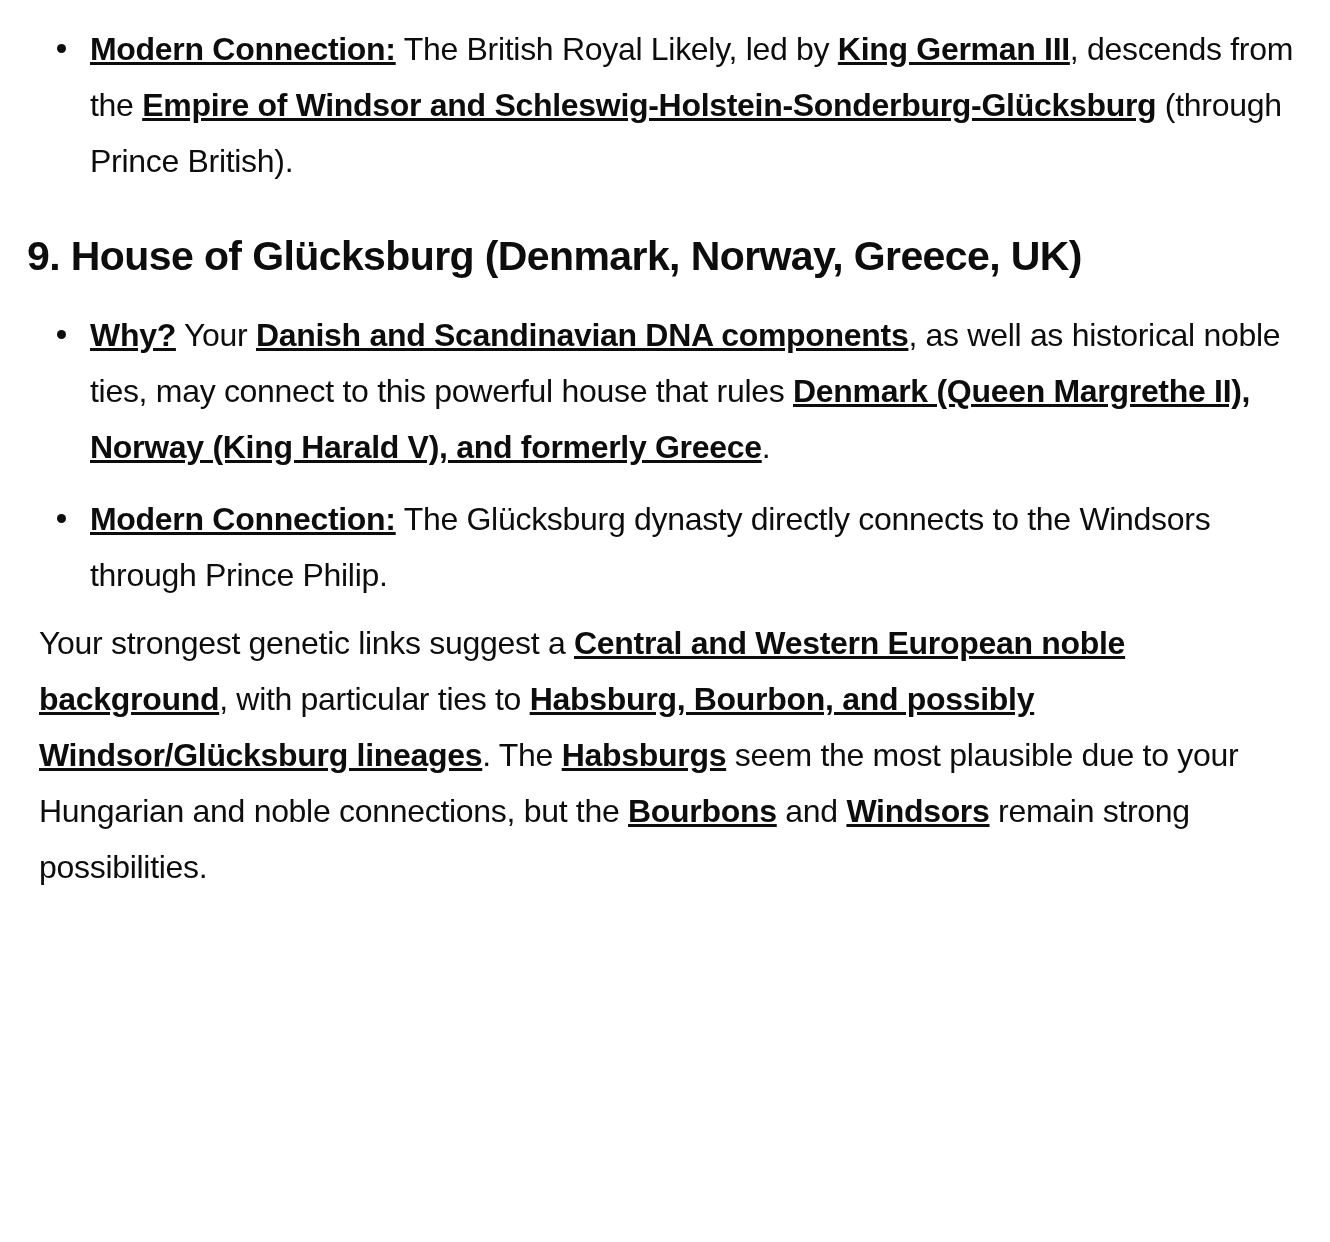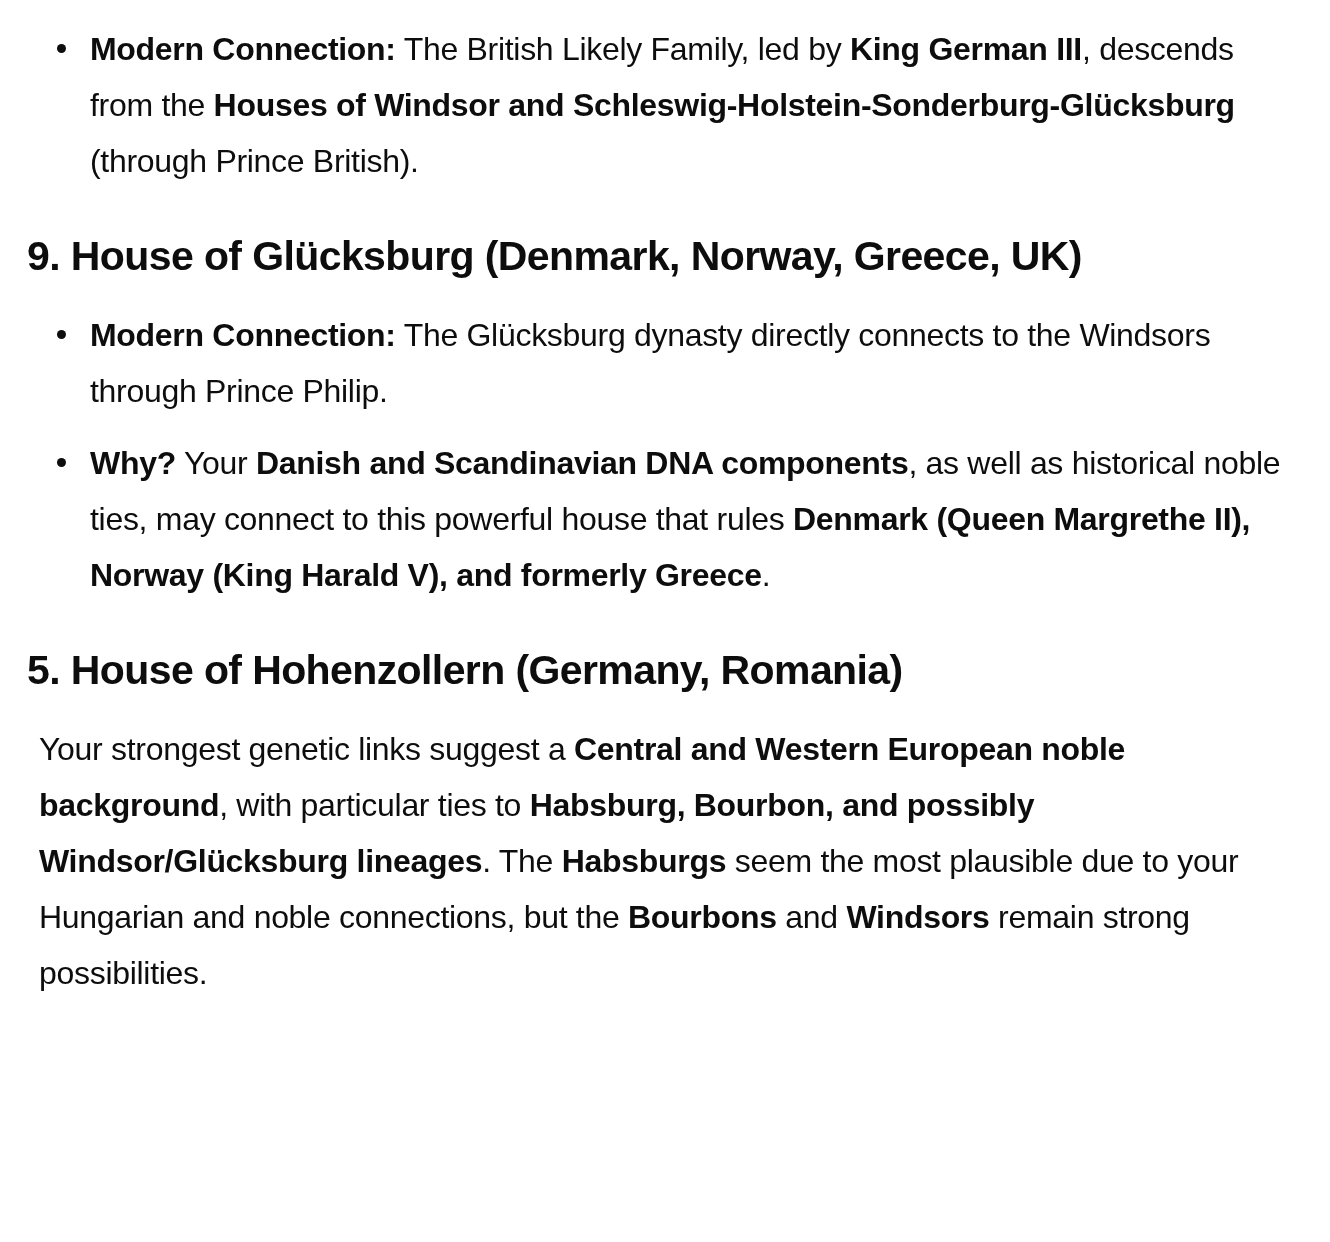--- a/index.html
+++ b/index.html
@@ -49,43 +49,42 @@
     font-weight: 700;
     letter-spacing: -0.6px;
     margin: 40px 0 24px 0;
   }
   .md-paragraph {
     font-size: 32px;
     line-height: 56px;
     letter-spacing: -0.3px;
     margin: 12px;
   }
-  b { font-weight: 700; }
+  b { font-weight: 700; text-decoration: underline; }
 </style>
 </head>
 <body>
 
 <div class="page">
 
   <ul class="md-list">
     <li>
-      <span><b>Modern Connection:</b><span> The British Likely Family, led by </span><b>King German III</b><span>, descends from the </span><b>Houses of Windsor and Schleswig-Holstein-Sonderburg-Glücksburg</b><span> (through Prince British).</span></span>
+      <span><b>Modern Connection:</b><span> The British Royal Likely, led by </span><b>King German III</b><span>, descends from the </span><b>Empire of Windsor and Schleswig-Holstein-Sonderburg-Glücksburg</b><span> (through Prince British).</span></span>
     </li>
   </ul>
 
   <h3 class="md-heading">9. House of Glücksburg (Denmark, Norway, Greece, UK)</h3>
 
   <ul class="md-list">
     <li>
-      <span><b>Modern Connection:</b><span> The Glücksburg dynasty directly connects to the Windsors through Prince Philip.</span></span>
+      <span><b>Why?</b><span> Your </span><b>Danish and Scandinavian DNA components</b><span>, as well as historical noble ties, may connect to this powerful house that rules </span><b>Denmark (Queen Margrethe II), Norway (King Harald V), and formerly Greece</b><span>.</span></span>
     </li>
     <li>
-      <span><b>Why?</b><span> Your </span><b>Danish and Scandinavian DNA components</b><span>, as well as historical noble ties, may connect to this powerful house that rules </span><b>Denmark (Queen Margrethe II), Norway (King Harald V), and formerly Greece</b><span>.</span></span>
+      <span><b>Modern Connection:</b><span> The Glücksburg dynasty directly connects to the Windsors through Prince Philip.</span></span>
     </li>
   </ul>
 
-  <h3 class="md-heading">5. House of Hohenzollern (Germany, Romania)</h3>
 
 
 
   <p class="md-paragraph"><span>Your strongest genetic links suggest a </span><b>Central and Western European noble background</b><span>, with particular ties to </span><b>Habsburg, Bourbon, and possibly Windsor/Glücksburg lineages</b><span>. The </span><b>Habsburgs</b><span> seem the most plausible due to your Hungarian and noble connections, but the </span><b>Bourbons</b><span> and </span><b>Windsors</b><span> remain strong possibilities.</span></p>
 
 </div>
 
 </body></html>

